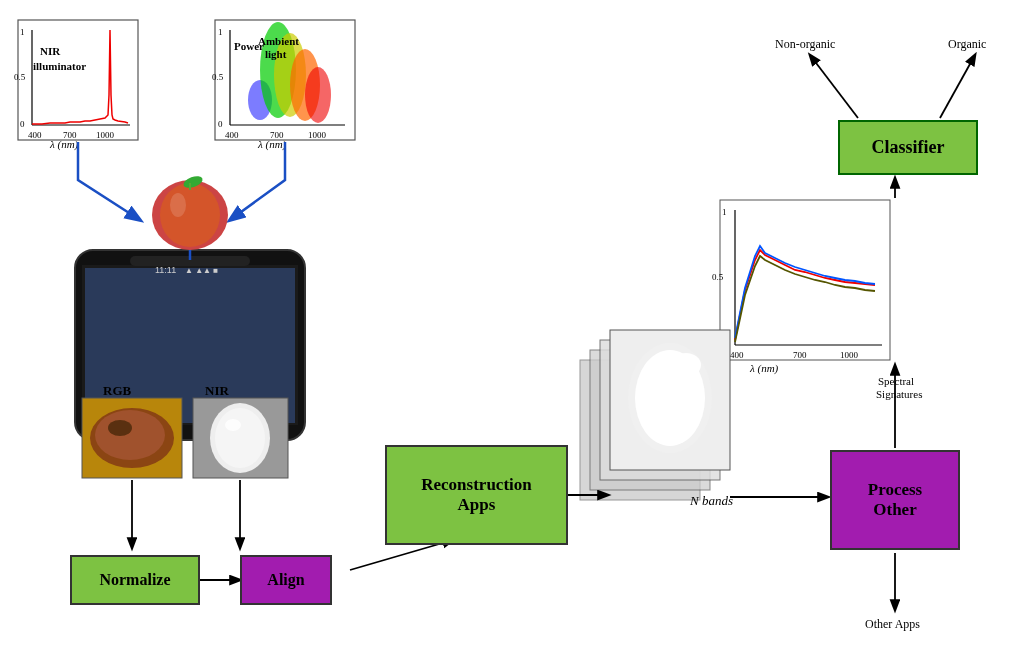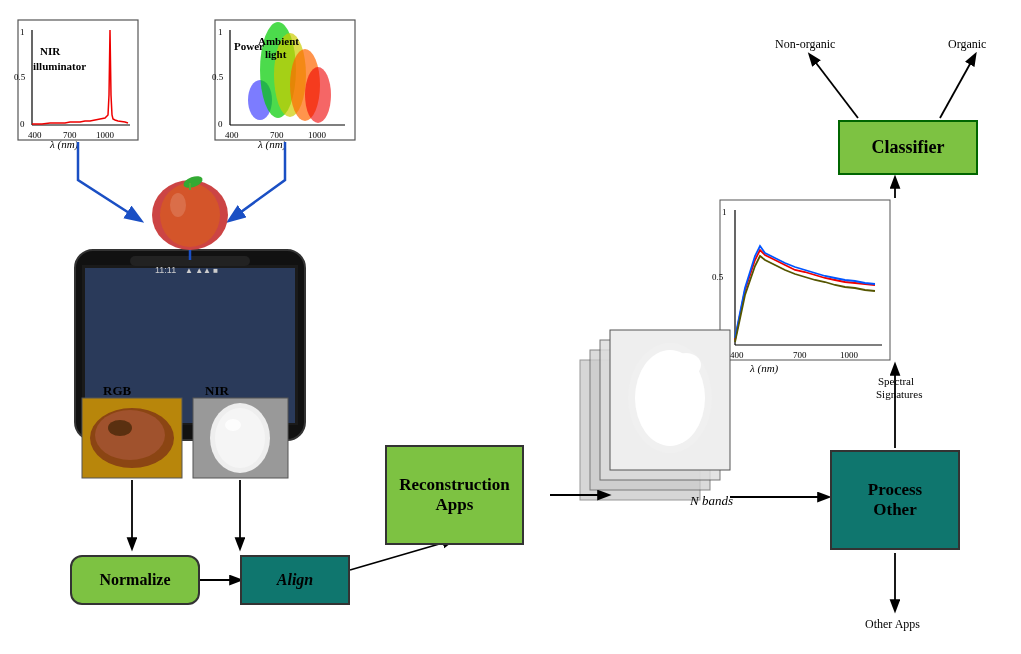--- a/index.html
+++ b/index.html
@@ -28,21 +28,21 @@
       display: flex;
       align-items: center;
       justify-content: center;
       text-align: center;
       font-size: 17px;
       font-weight: bold;
       padding: 6px 10px;
       position: absolute;
     }
     .box-yellow {
-      background: #0f766e;
+      background: #a21caf;
       border: 2.5px solid #333;
       display: flex;
       align-items: center;
       justify-content: center;
       text-align: center;
       font-size: 17px;
       font-weight: bold;
       padding: 6px 16px;
       position: absolute;
     }
@@ -211,25 +211,25 @@
 
     <text x="775" y="48" font-size="12" font-family="Times New Roman" fill="#000">Non-organic</text>
     <text x="948" y="48" font-size="12" font-family="Times New Roman" fill="#000">Organic</text>
 
     <line x1="895" y1="553" x2="895" y2="610" stroke="#000" stroke-width="1.8" marker-end="url(#black-arrow)"></line>
 
     <text x="865" y="628" font-size="12" font-family="Times New Roman" fill="#000">Other Apps</text>
 
   </svg>
 
-  <div class="box-green" style="left:70px; top:555px; width:130px; height:50px; font-size:16px;border-radius:12px;">Normalize</div>
-
-  <div class="box-yellow" style="left:240px; top:555px; width:110px; height:50px; font-size:16px;font-style:italic;">Align</div>
-
-  <div class="box-green" style="left:385px; top:445px; width:139px; height:100px; font-size:17px; flex-direction:column;">
+  <div class="box-green" style="left:70px; top:555px; width:130px; height:50px; font-size:16px;">Normalize</div>
+
+  <div class="box-yellow" style="left:240px; top:555px; width:92px; height:50px; font-size:16px;">Align</div>
+
+  <div class="box-green" style="left:385px; top:445px; width:183px; height:100px; font-size:17px; flex-direction:column;">
     <span>Reconstruction</span>
     <span>Apps</span>
   </div>
 
   <div class="box-yellow" style="left:830px; top:450px; width:130px; height:100px; font-size:17px; flex-direction:column;">
     <span>Process</span>
     <span>Other</span>
   </div>
 
   <div class="box-green" style="left:838px; top:120px; width:140px; height:55px; font-size:18px; border-color: #006600; border-width:2.5px;">Classifier</div>

